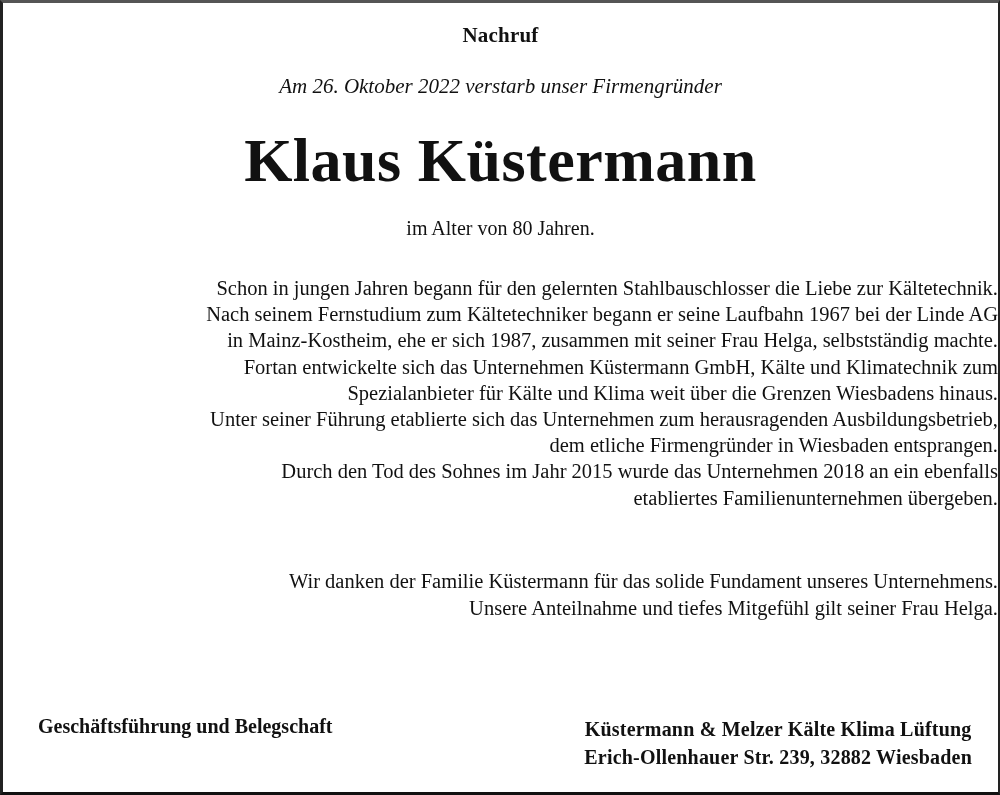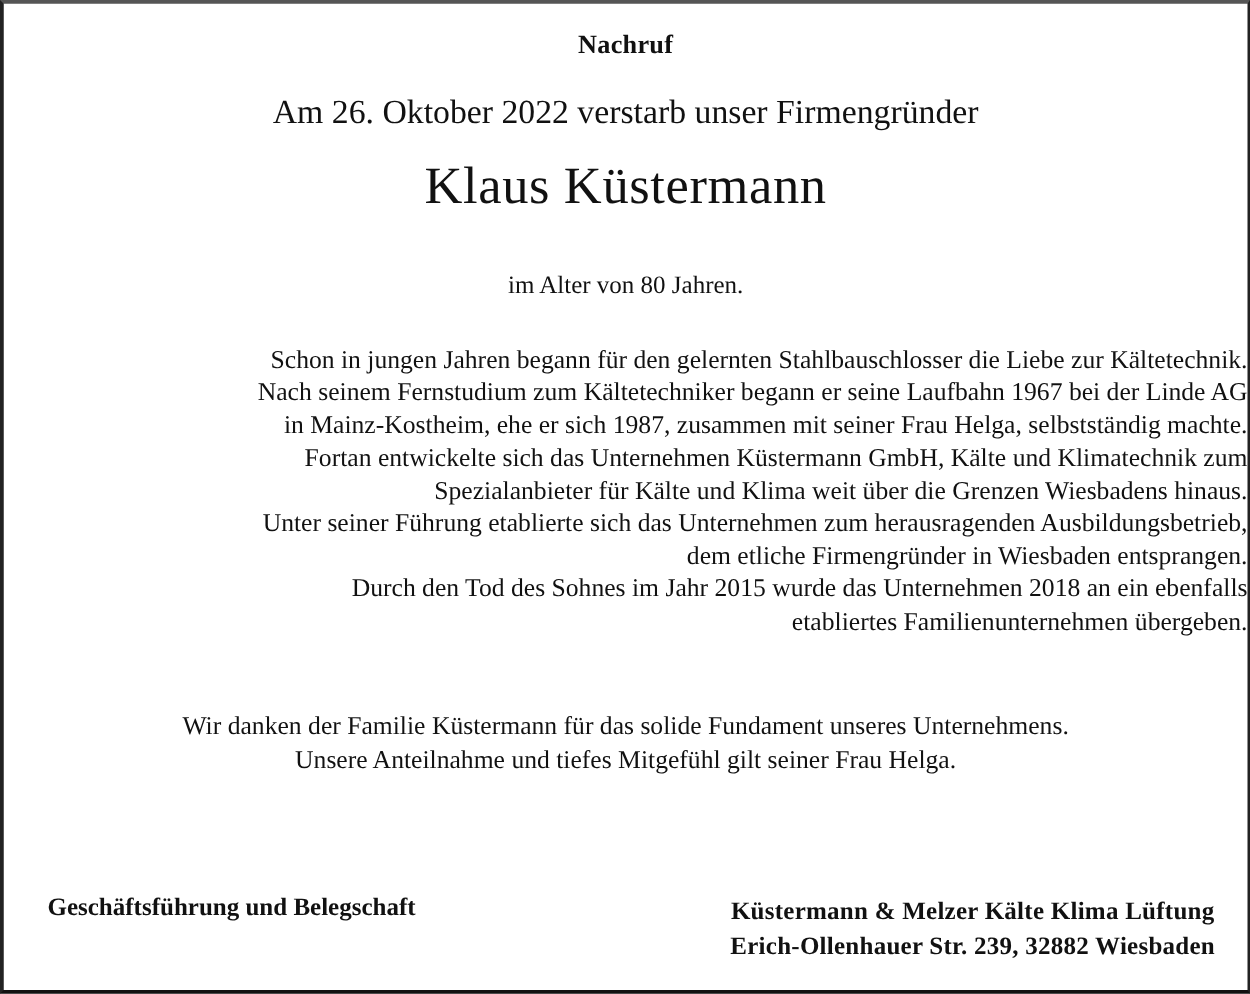--- a/index.html
+++ b/index.html
@@ -33,26 +33,27 @@
       white-space: nowrap;
     }
     .heading {
       top: 20px;
       font-size: 21px;
       font-weight: bold;
       letter-spacing: 0.2px;
     }
     .intro {
       top: 71px;
-      font-size: 27px;
+      font-size: 21px;
+      font-style: italic;
     }
     .name {
       top: 122px;
-      font-size: 42px;
-      font-weight: normal;
+      font-size: 62px;
+      font-weight: bold;
       letter-spacing: 0.5px;
     }
     .age {
       top: 214px;
       font-size: 20px;
     }
     .body-text {
       position: absolute;
       left: 0;
       right: 0;
@@ -60,21 +61,21 @@
       text-align: center;
       font-size: 20.5px;
       line-height: 26.2px;
     }
     .body-text div { white-space: nowrap; text-align: right; }
     .closing {
       position: absolute;
       left: 0;
       right: 0;
       top: 565px;
-      text-align: center;
+      text-align: right;
       font-size: 20.5px;
       line-height: 27px;
     }
     .closing div { white-space: nowrap; }
     .sig-left {
       position: absolute;
       left: 35px;
       top: 712px;
       font-size: 20px;
       font-weight: bold;

